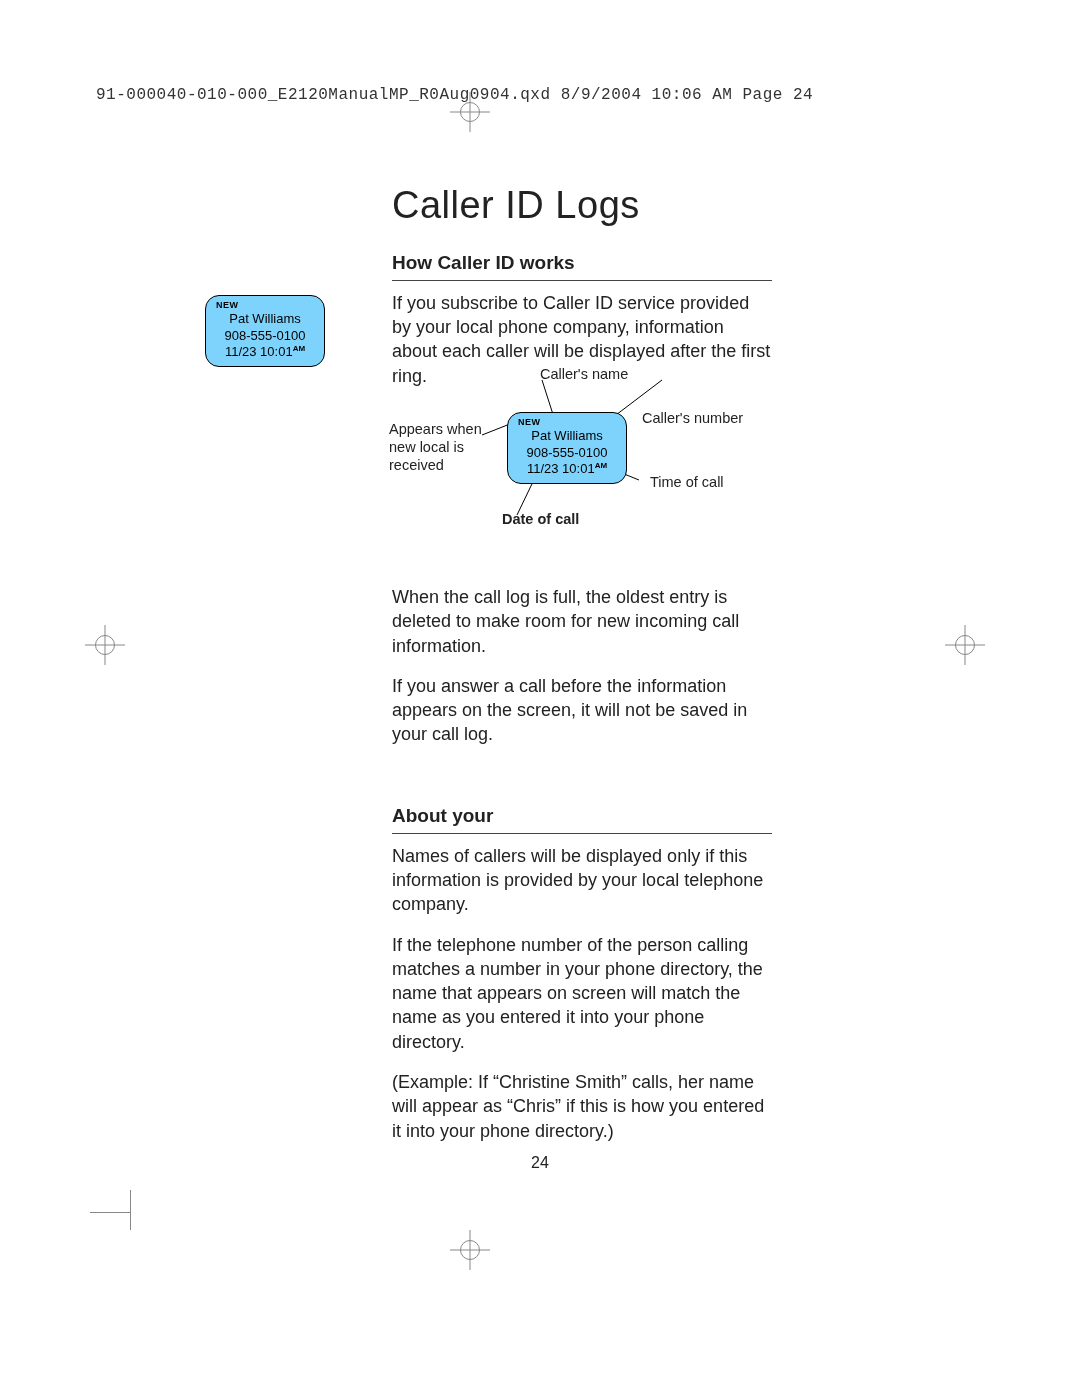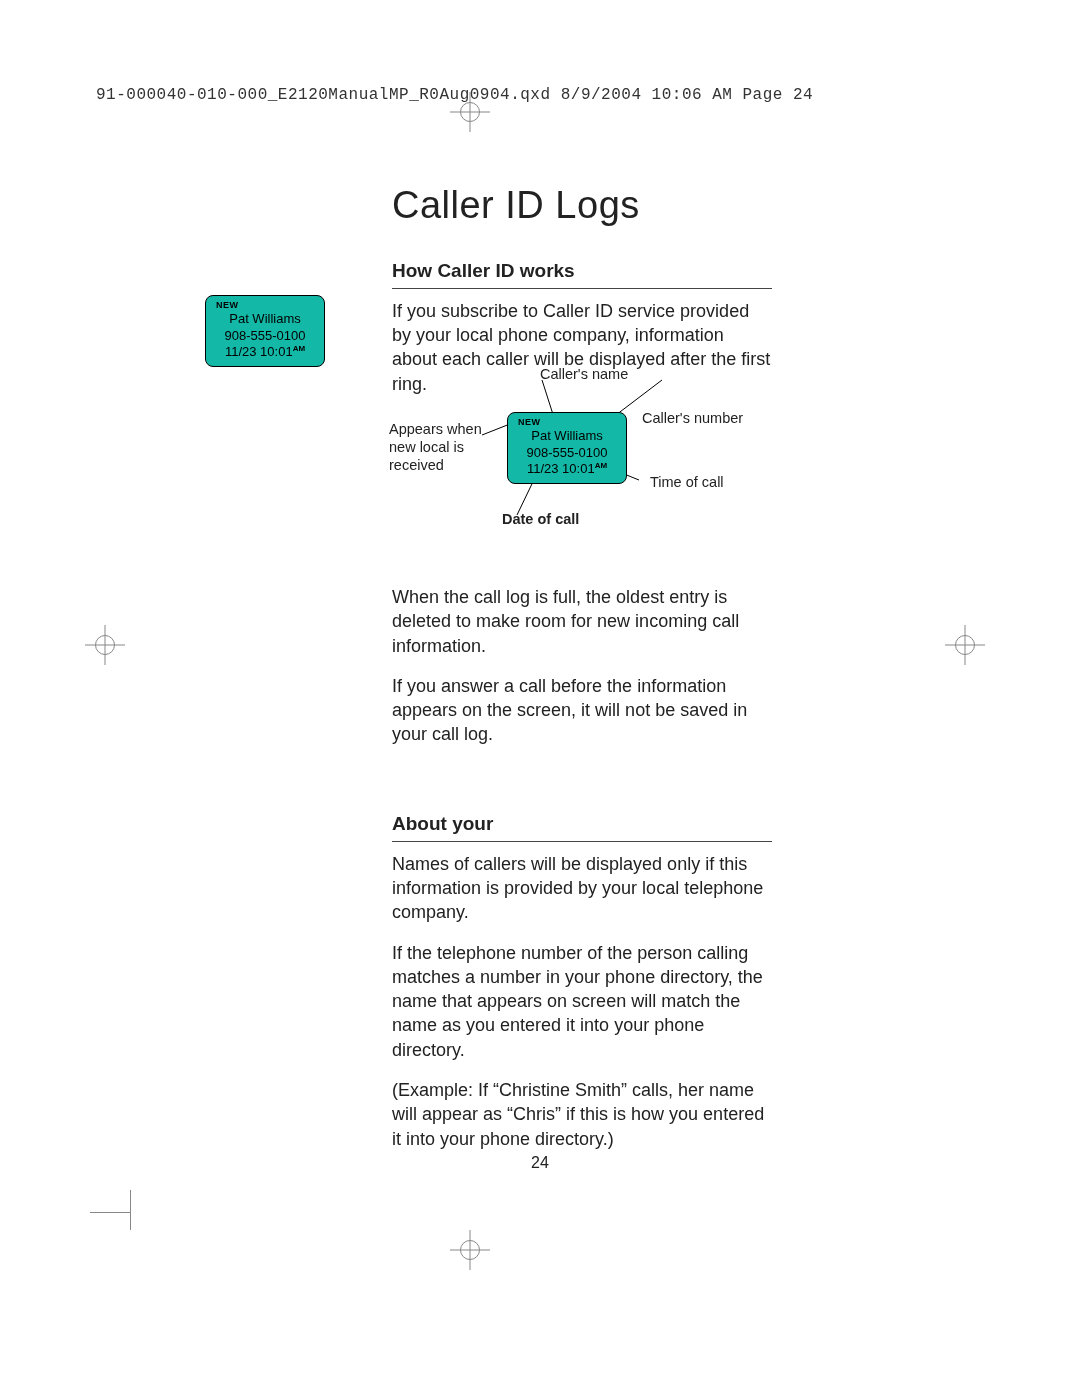--- a/index.html
+++ b/index.html
@@ -29,21 +29,21 @@
     left: 392px;
     font-size: 38px;
     font-weight: 400;
     letter-spacing: 0.5px;
   }
   .section-heading {
     font-weight: 700;
     font-size: 19px;
     border-bottom: 1px solid #444;
     padding-bottom: 4px;
-    margin: 8px 0 10px 0;
+    margin: 0 0 10px 0;
   }
   .body-para {
     margin: 0 0 16px 0;
   }
   .section1 {
     position: absolute;
     top: 250px;
     left: 392px;
     width: 380px;
   }
@@ -63,23 +63,23 @@
     position: absolute;
     top: 1152px;
     left: 0;
     width: 1080px;
     text-align: center;
     font-size: 16px;
   }
 
   
   .lcd {
-    background: #14b8a6;
+    background: #7dd3fc;
     border: 1.5px solid #000;
-    border-radius: 8px;
+    border-radius: 14px;
     padding: 4px 10px 6px 10px;
     box-sizing: border-box;
     text-align: center;
     font-size: 13px;
     line-height: 1.25;
     color: #000;
   }
   .lcd .newlabel {
     font-size: 9px;
     font-weight: 700;

